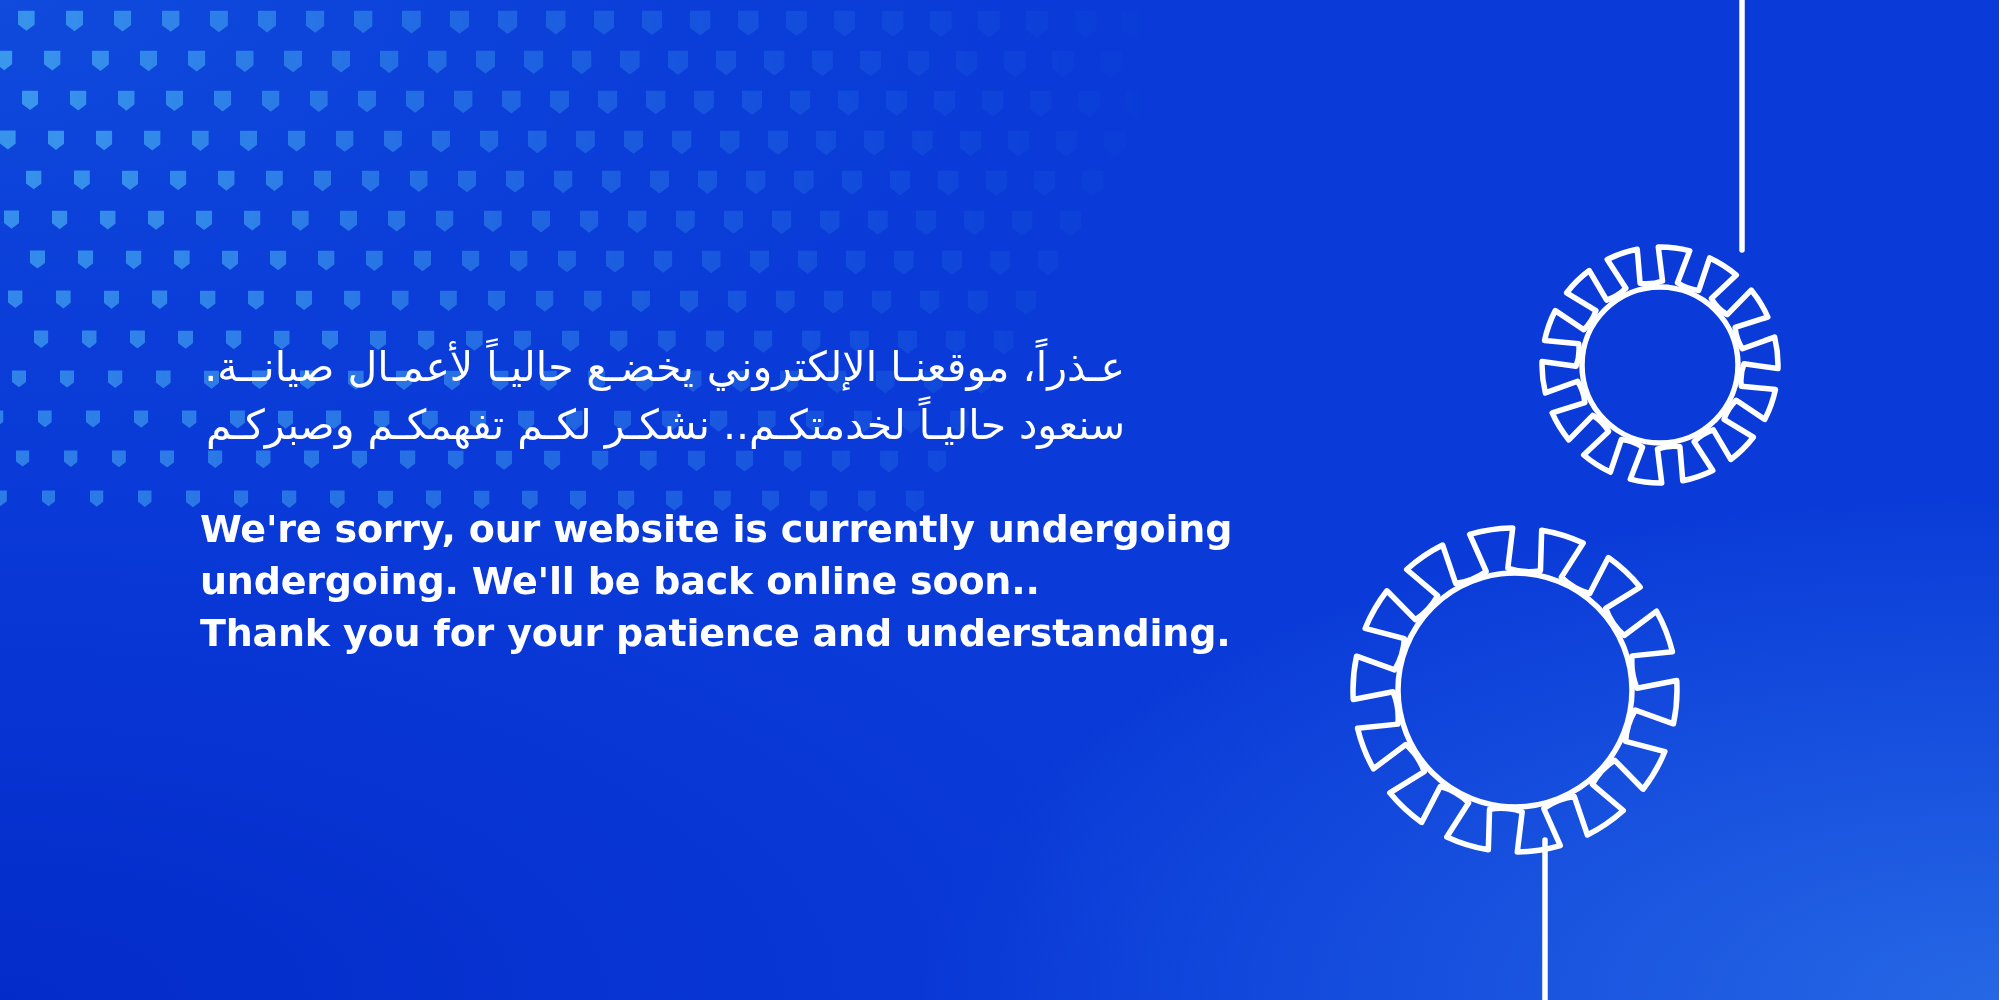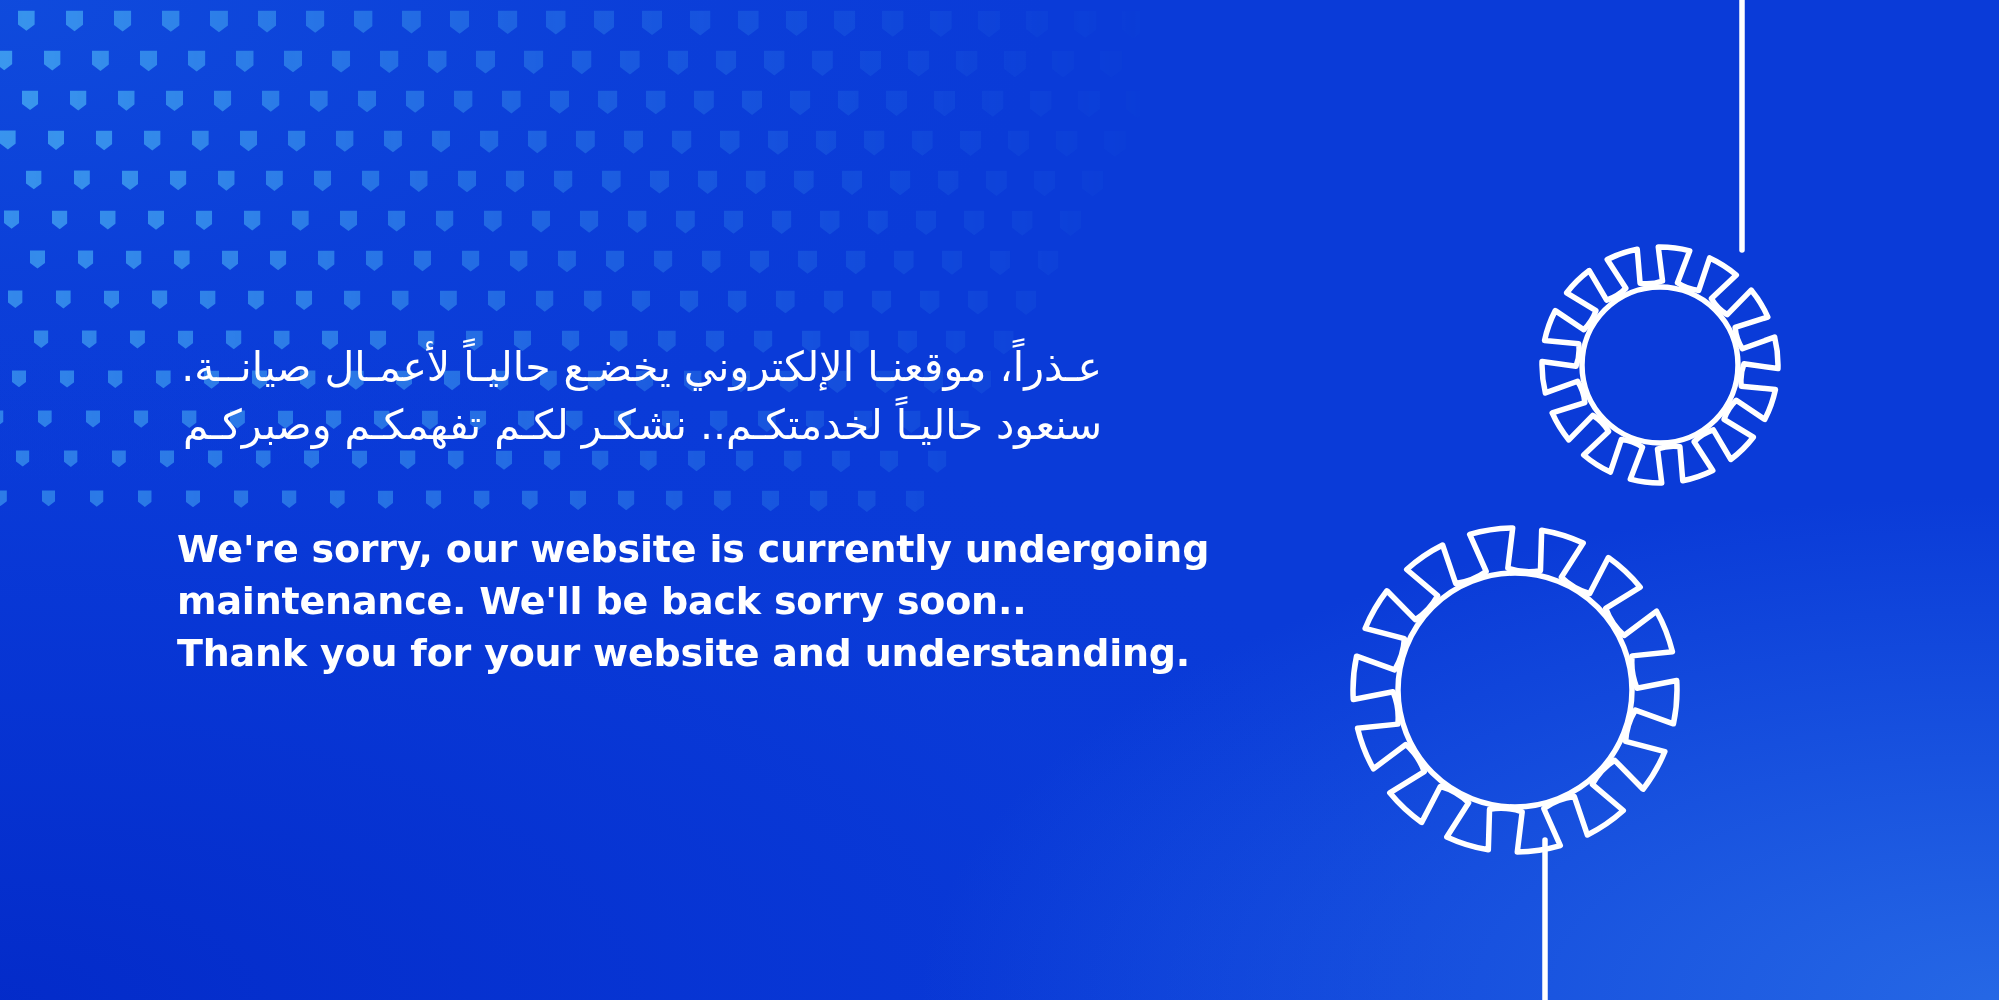--- a/index.html
+++ b/index.html
@@ -77,40 +77,40 @@
     right: 0;
     top: 0;
     width: 1000px;
     height: 1000px;
     pointer-events: none;
   }
 
   
   .content {
     position: absolute;
-    left: 177px;
+    left: 200px;
     top: 338px;
     width: 1000px;
   }
   .arabic-block {
     direction: rtl;
     text-align: right;
     color: #ffffff;
     font-size: 41px;
     line-height: 1.42;
     font-weight: 400;
     letter-spacing: 0px;
     width: 925px;
   }
   .arabic-line {
     display: block;
     white-space: nowrap;
   }
   .english-block {
-    margin-top: 70px;
+    margin-top: 50px;
     color: #ffffff;
     font-size: 38px;
     line-height: 1.36;
     font-weight: 700;
     letter-spacing: -0.2px;
   }
   .english-line {
     display: block;
     white-space: nowrap;
   }
@@ -460,18 +460,18 @@
     </g>
   </svg>
 
   <div class="content">
     <div class="arabic-block" dir="rtl" lang="ar">
       <span class="arabic-line">عـذراً، موقعنـا الإلكتروني يخضـع حاليـاً لأعمـال صيانــة.</span>
       <span class="arabic-line">سنعود حاليـاً لخدمتكـم.. نشكـر لكـم تفهمكـم وصبركـم</span>
     </div>
     <div class="english-block" lang="en">
       <span class="english-line">We're sorry, our website is currently undergoing</span>
-      <span class="english-line">maintenance. We'll be back sorry soon..</span>
-      <span class="english-line">Thank you for your website and understanding.</span>
+      <span class="english-line">undergoing. We'll be back online soon..</span>
+      <span class="english-line">Thank you for your patience and understanding.</span>
     </div>
   </div>
 
 </div>
 
 </body></html>

